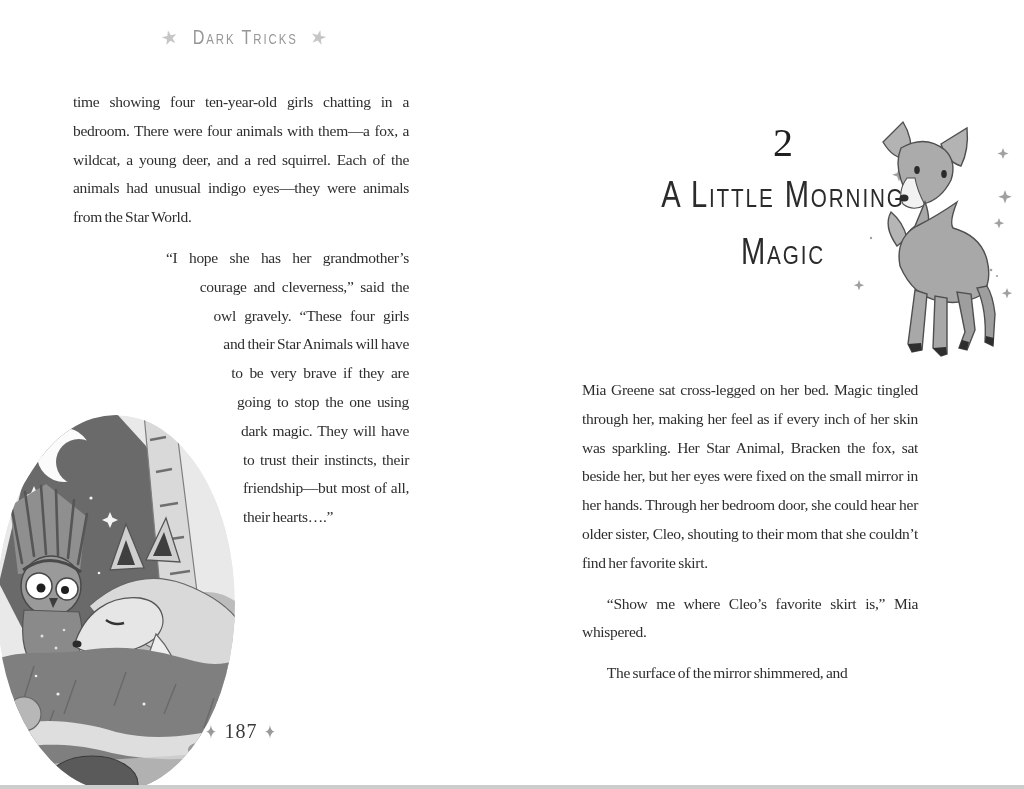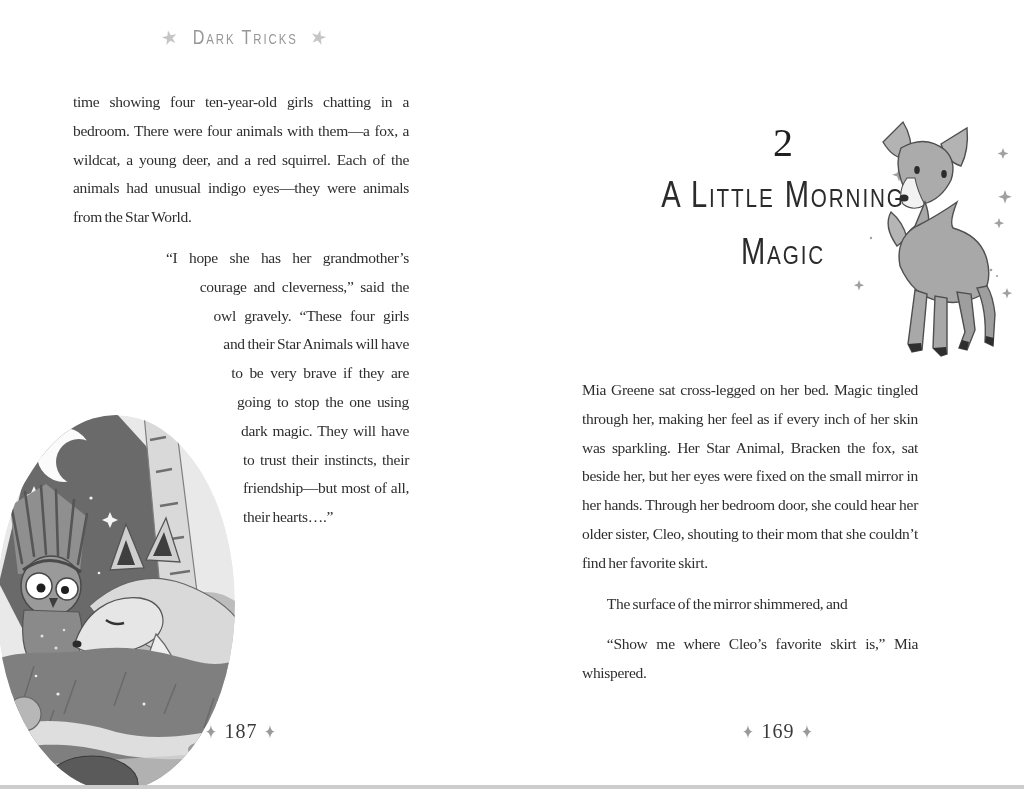--- a/index.html
+++ b/index.html
@@ -222,25 +222,22 @@
 
       <path d="M63,226 L67,234 L77,232 L76,225 Z" fill="#2e2e2e" stroke="none"></path>
       <path d="M88,230 L96,238 L102,236 L101,229 Z" fill="#2e2e2e" stroke="none"></path>
       <path d="M114,230 L122,232 L124,224 L117,222 Z" fill="#2e2e2e" stroke="none"></path>
       <path d="M140,224 L148,228 L149,220 L141,218 Z" fill="#2e2e2e" stroke="none"></path>
     </g>
   </svg>
 
   <div class="text-col right-col">
     <p>Mia Greene sat cross-legged on her bed. Magic tingled through her, making her feel as if every inch of her skin was sparkling. Her Star Animal, Bracken the fox, sat beside her, but her eyes were fixed on the small mirror in her hands. Through her bedroom door, she could hear her older sister, Cleo, shouting to their mom that she couldn’t find her favorite skirt.</p>
+    <p class="indent">“Show me where Cleo’s favorite skirt is,” Mia whispered.</p>
     <p class="indent">The surface of the mirror shimmered, and</p>
-    <p class="indent">“Show me where Cleo’s favorite skirt is,” Mia whispered.</p>
   </div>
 
   <div class="footer footer-left">
     <span class="pg-sparkle">✦</span><span>187</span><span class="pg-sparkle">✦</span>
   </div>
-  <div class="footer footer-right">
-    <span class="pg-sparkle">✦</span><span>169</span><span class="pg-sparkle">✦</span>
-  </div>
 
   <div class="bottom-edge"></div>
 </div>
 
 </body></html>

